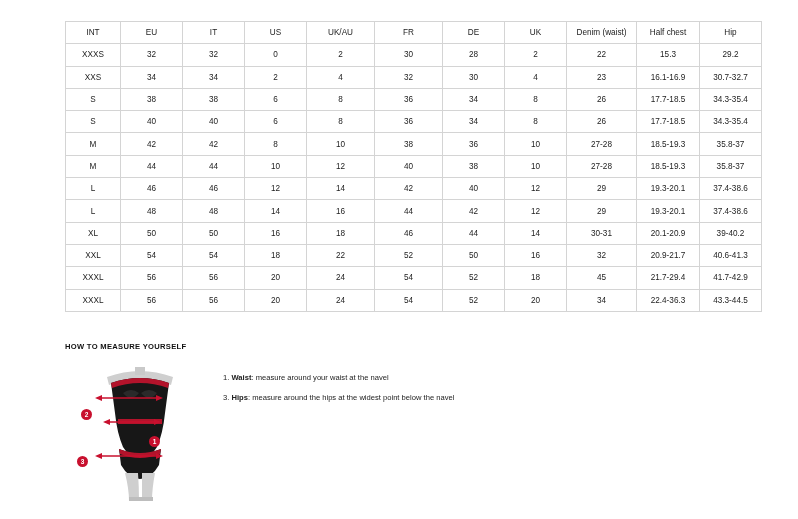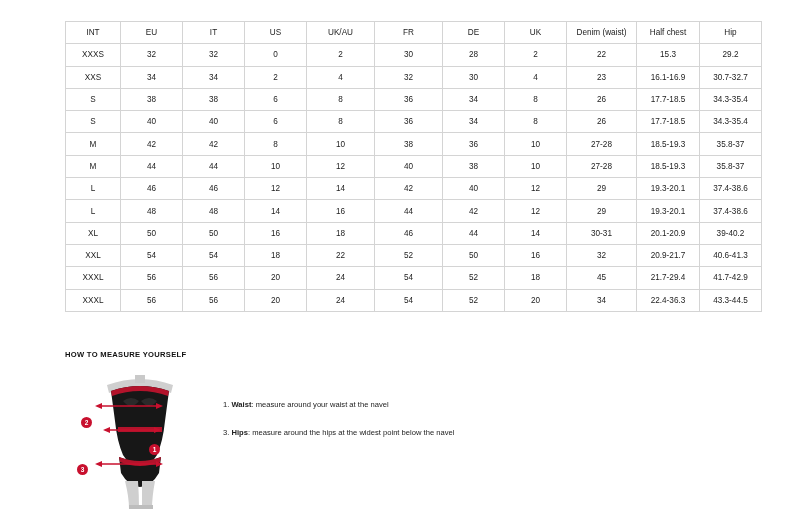--- a/index.html
+++ b/index.html
@@ -57,21 +57,21 @@
   col.c6 { width: 62px; }
   col.c7 { width: 62px; }
   col.c8 { width: 70px; }
   col.c9 { width: 63px; }
   col.c10 { width: 62px; }
 
   
   .measure-section {
     position: absolute;
     left: 65px;
-    top: 350px;
+    top: 342px;
     width: 700px;
   }
   .measure-title {
     font-size: 7.6px;
     font-weight: bold;
     letter-spacing: 0.3px;
     color: #111;
     margin-bottom: 10px;
   }
   .measure-body {
@@ -88,21 +88,20 @@
   }
   .notes {
     margin-left: 28px;
     padding-top: 12px;
   }
   .note {
     font-size: 7.6px;
     color: #222;
     margin-bottom: 11px;
     line-height: 1.2;
-    margin-top: 19px;
   }
   .note b { font-weight: bold; }
 
   
   .fig-svg { display: block; }
 
   .dot {
     position: absolute;
     width: 11px;
     height: 11px;

